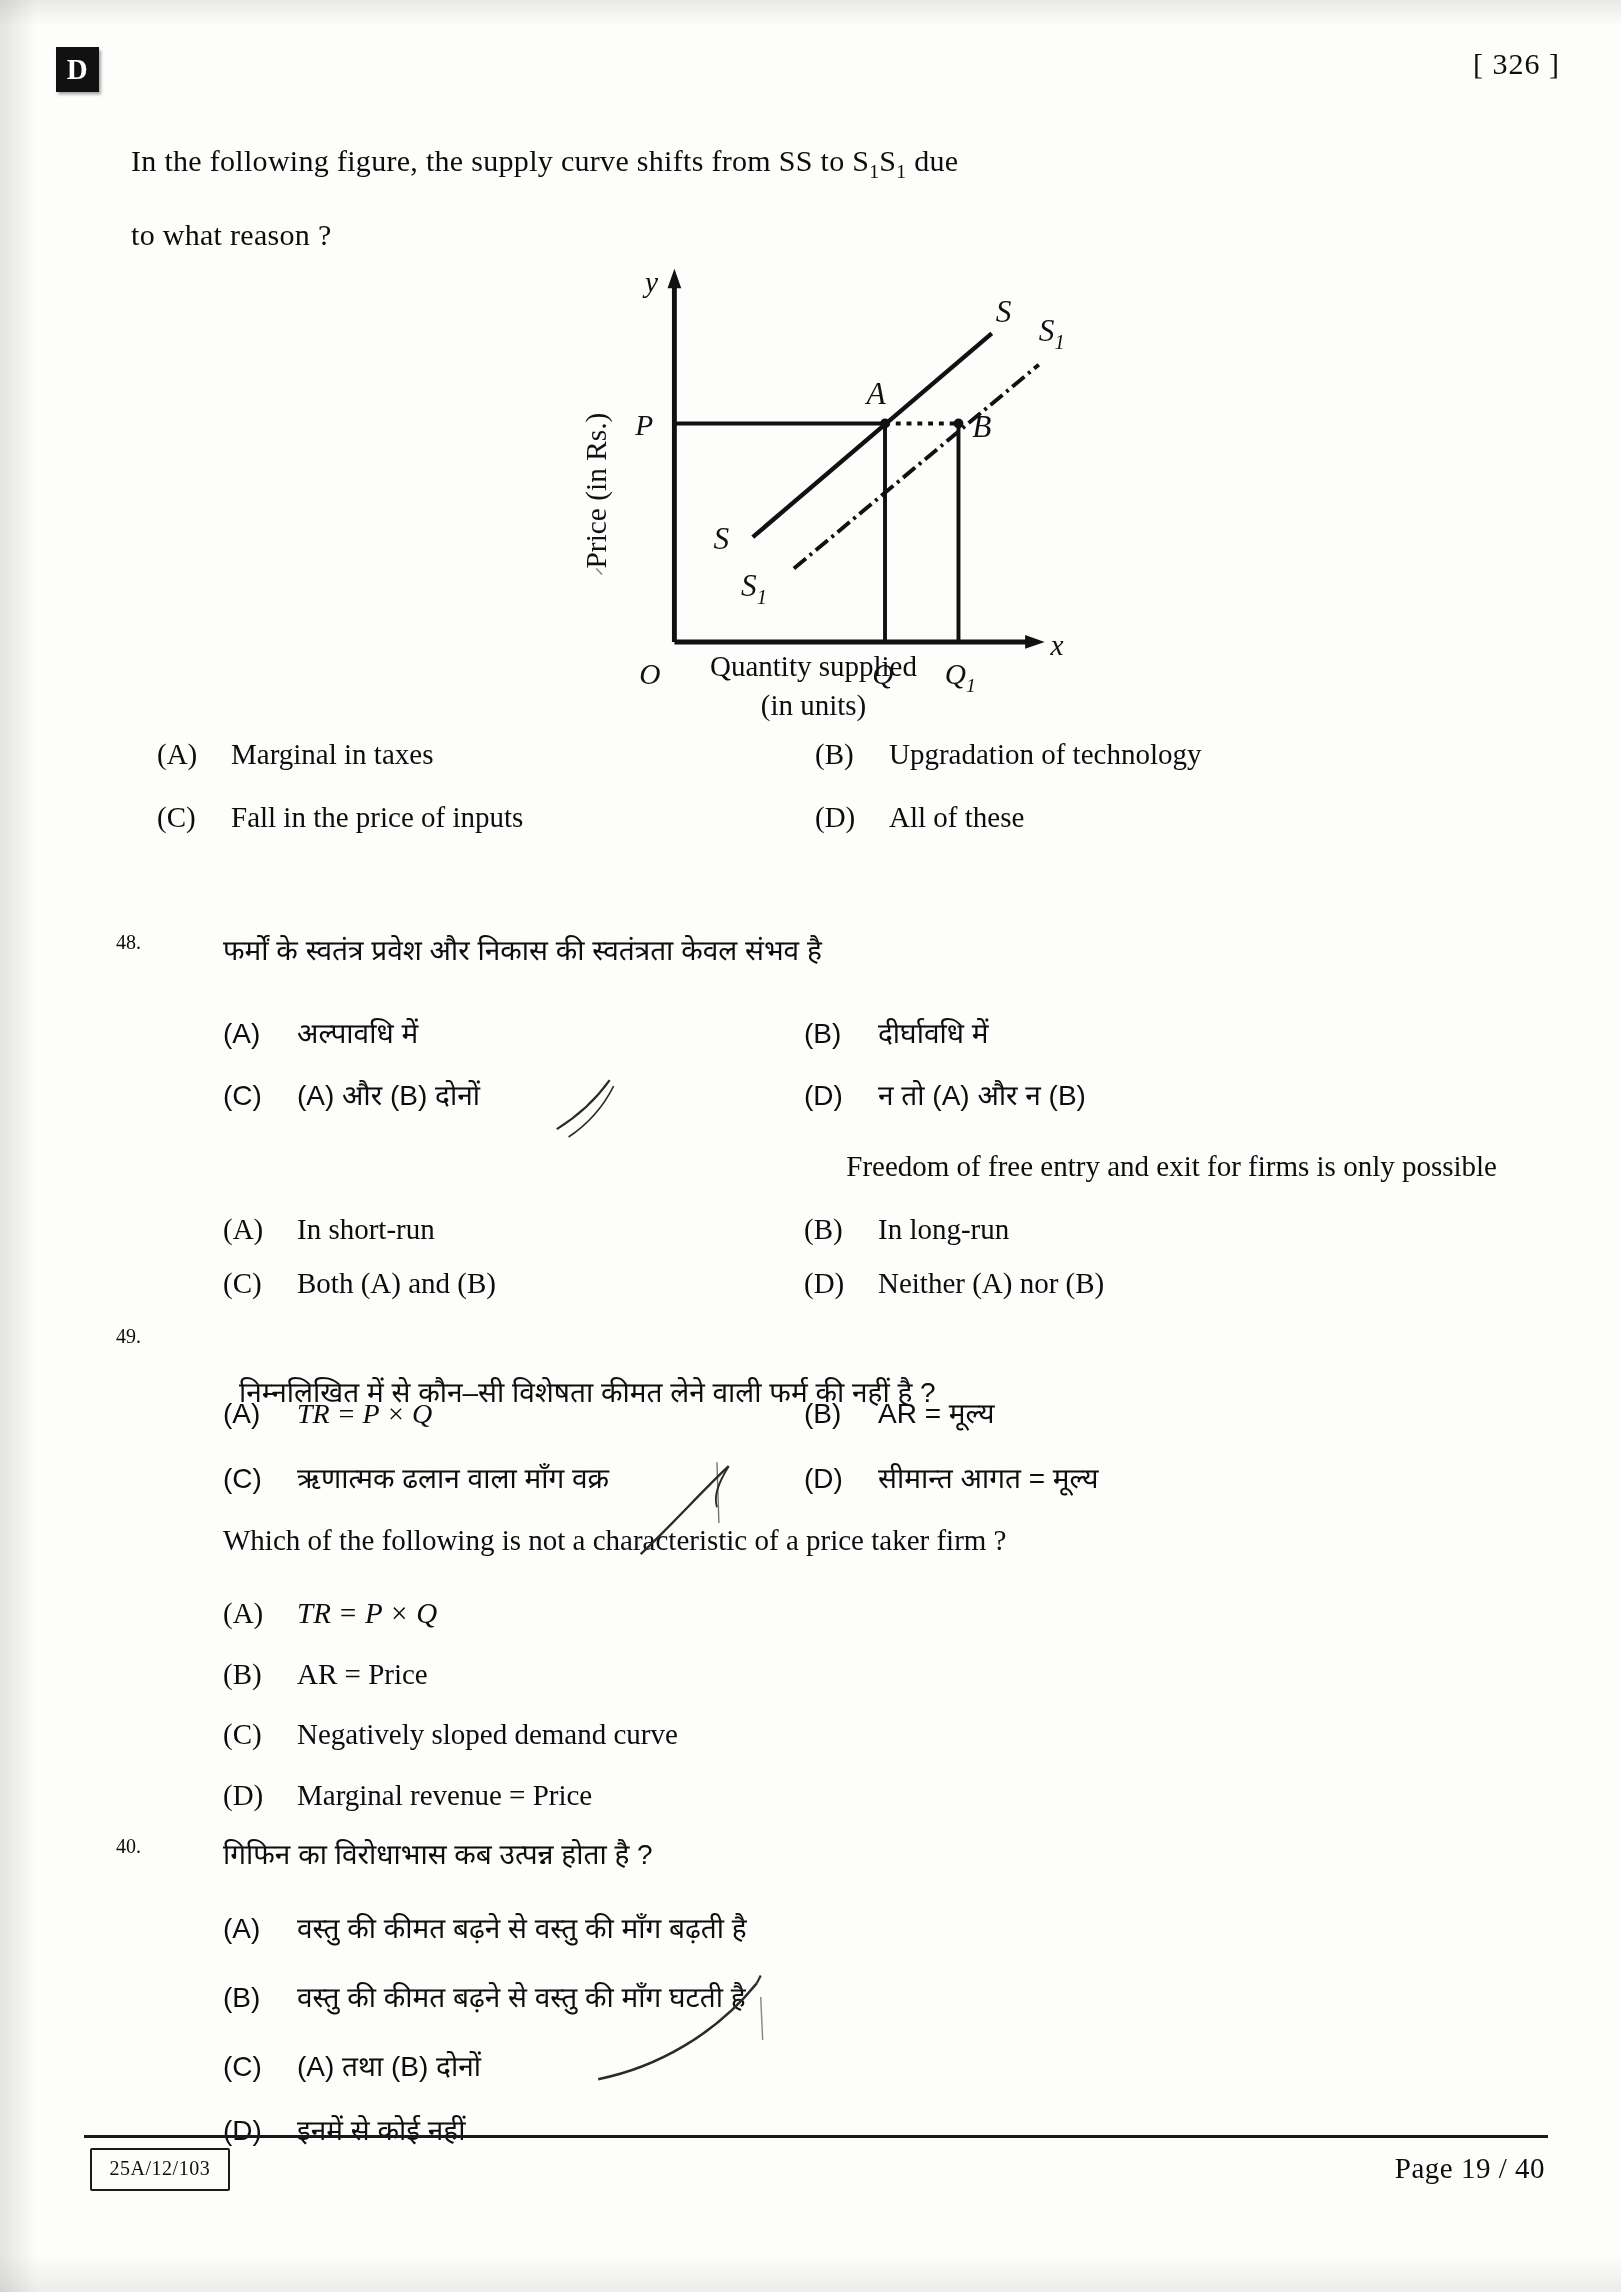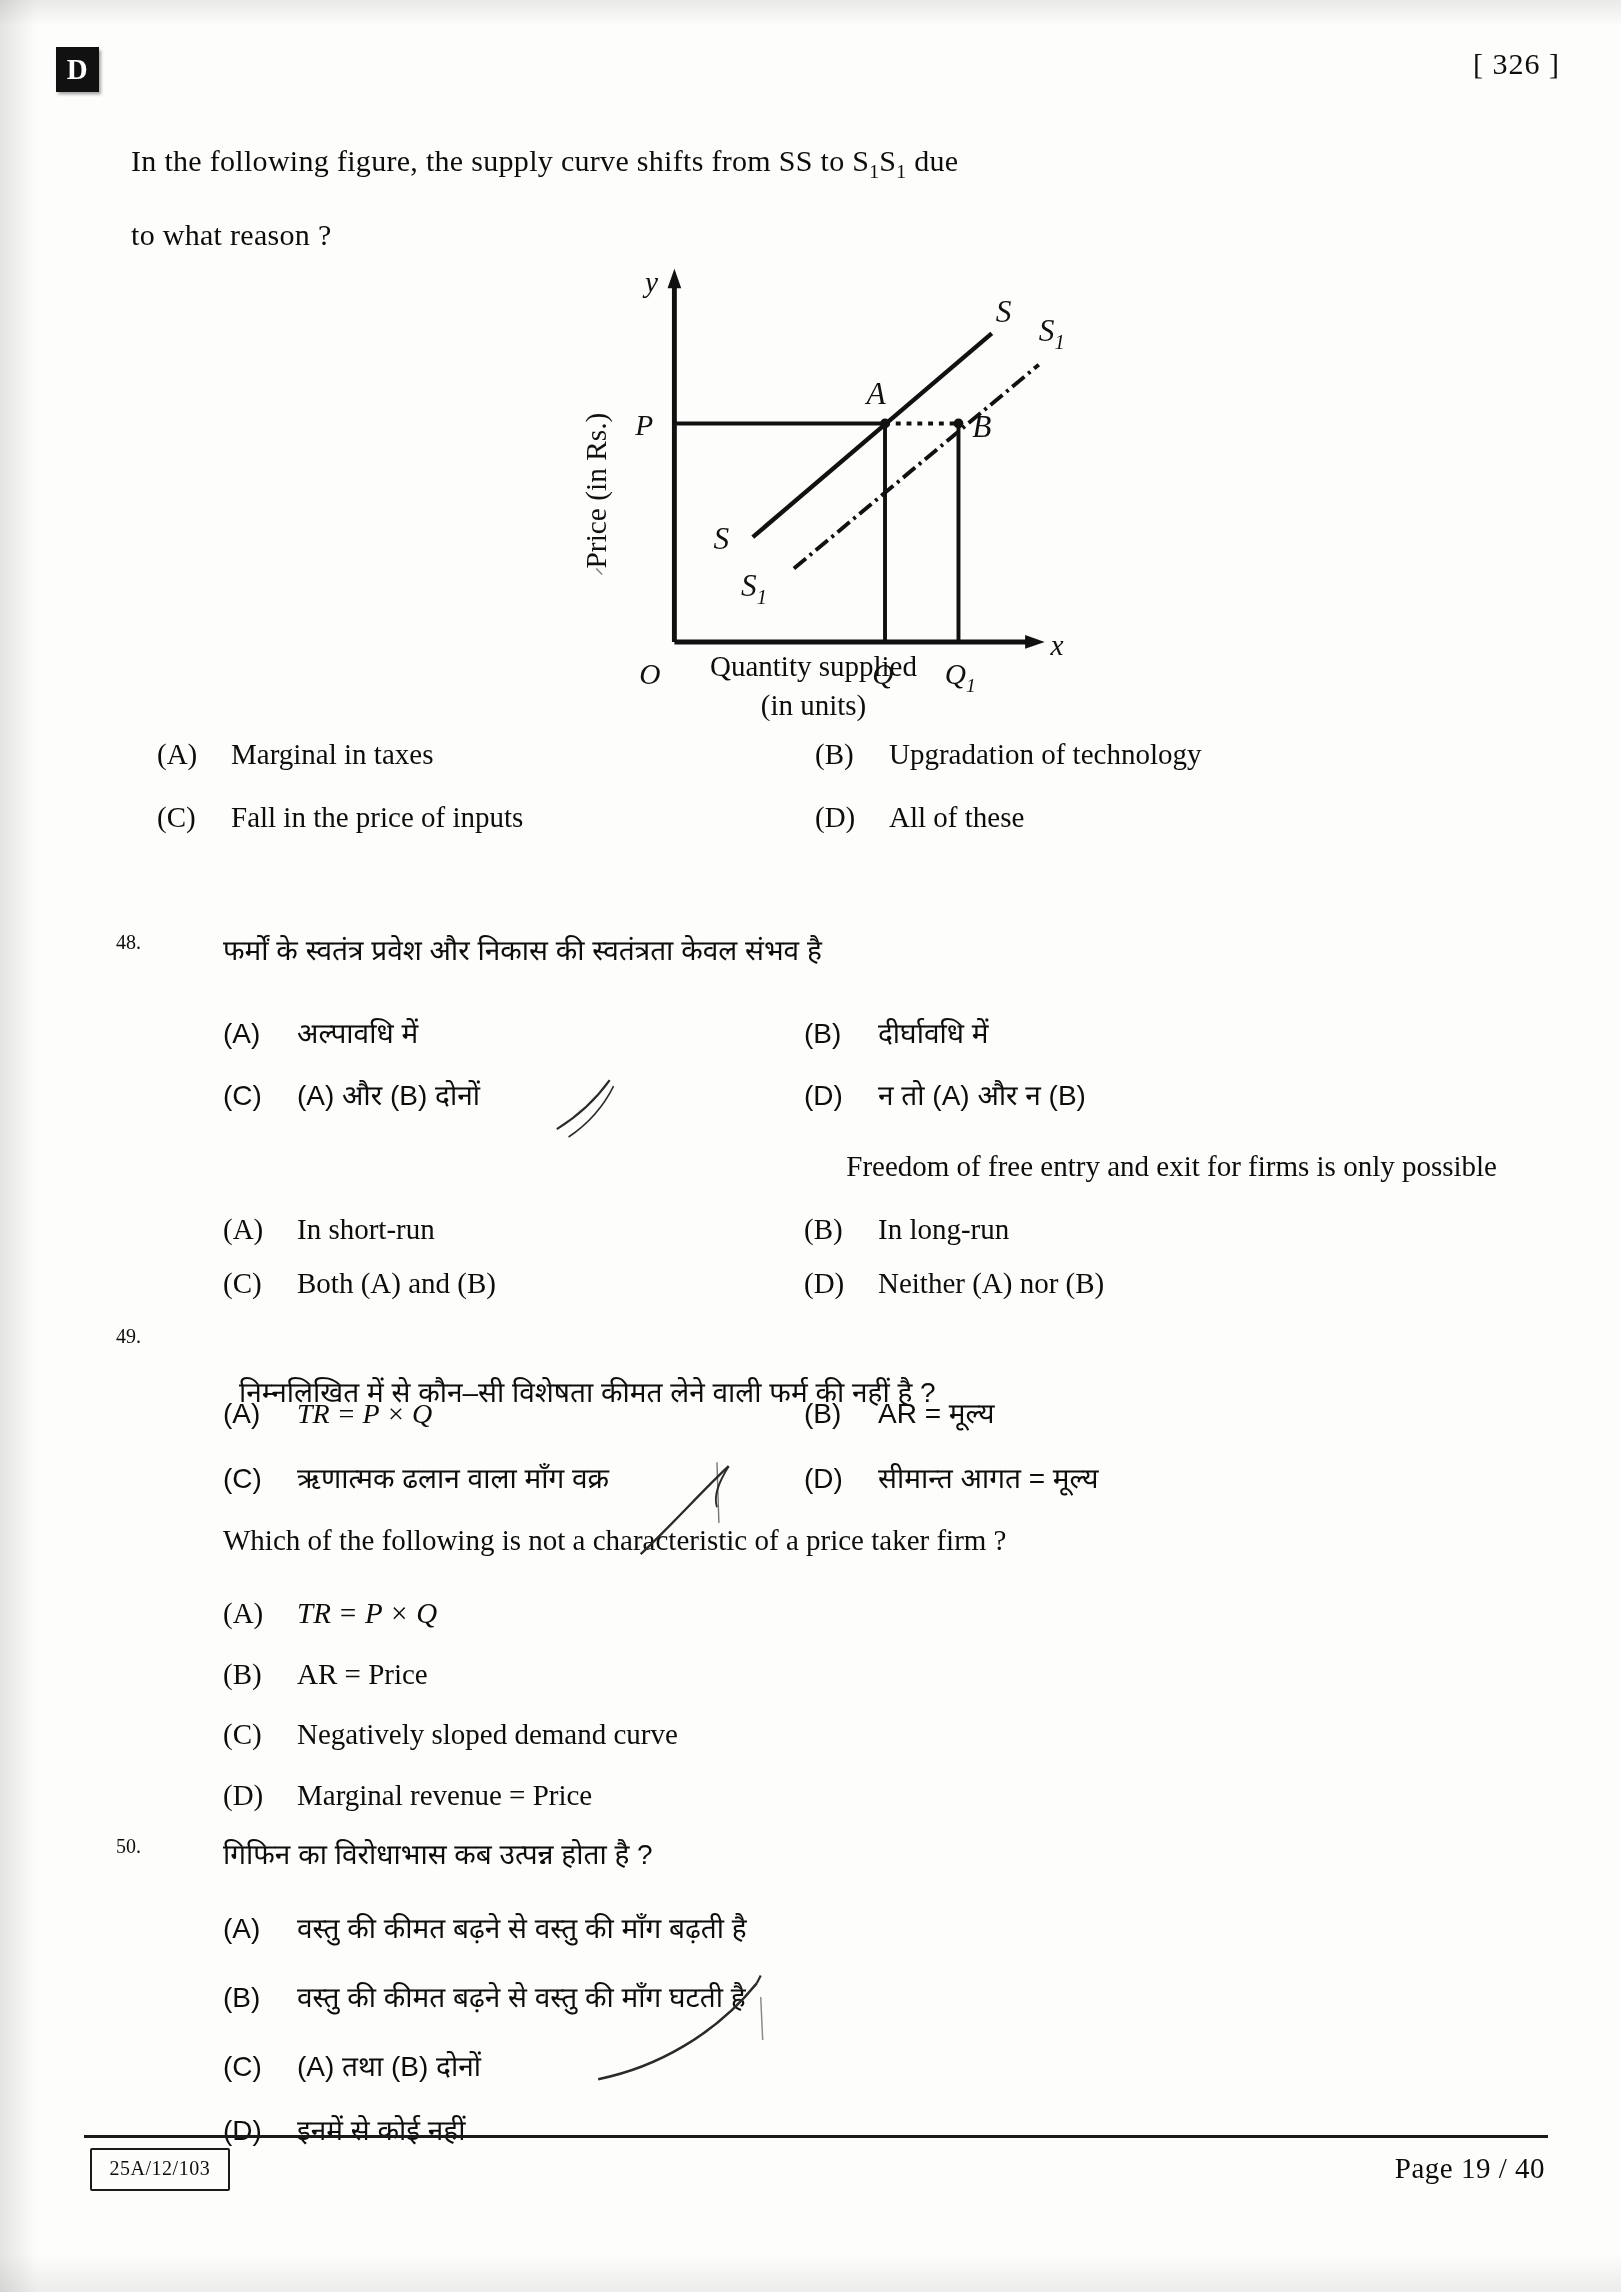--- a/index.html
+++ b/index.html
@@ -300,21 +300,21 @@
   </div>
   <div class="opt-row eng" style="left:223px; top:1713px;">
     <span class="opt-key">(C)</span>
     <span class="opt-txt">Negatively sloped demand curve</span>
   </div>
   <div class="opt-row eng" style="left:223px; top:1774px;">
     <span class="opt-key">(D)</span>
     <span class="opt-txt">Marginal revenue = Price</span>
   </div>
 
-  <div class="qnum" style="left:116px; top:1835px;">50.</div>
+  <div class="qnum" style="left:116px; top:1835px;">40.</div>
   <div class="qtext hindi" style="left:223px; top:1833px; width:1274px;">गिफिन का विरोधाभास कब उत्पन्न होता है ?</div>
 
   <div class="opt-row hindi" style="left:223px; top:1907px;">
     <span class="opt-key">(A)</span>
     <span class="opt-txt">वस्तु की कीमत बढ़ने से वस्तु की माँग बढ़ती है</span>
   </div>
   <div class="opt-row hindi" style="left:223px; top:1976px;">
     <span class="opt-key">(B)</span>
     <span class="opt-txt">वस्तु की कीमत बढ़ने से वस्तु की माँग घटती है</span>
   </div>

